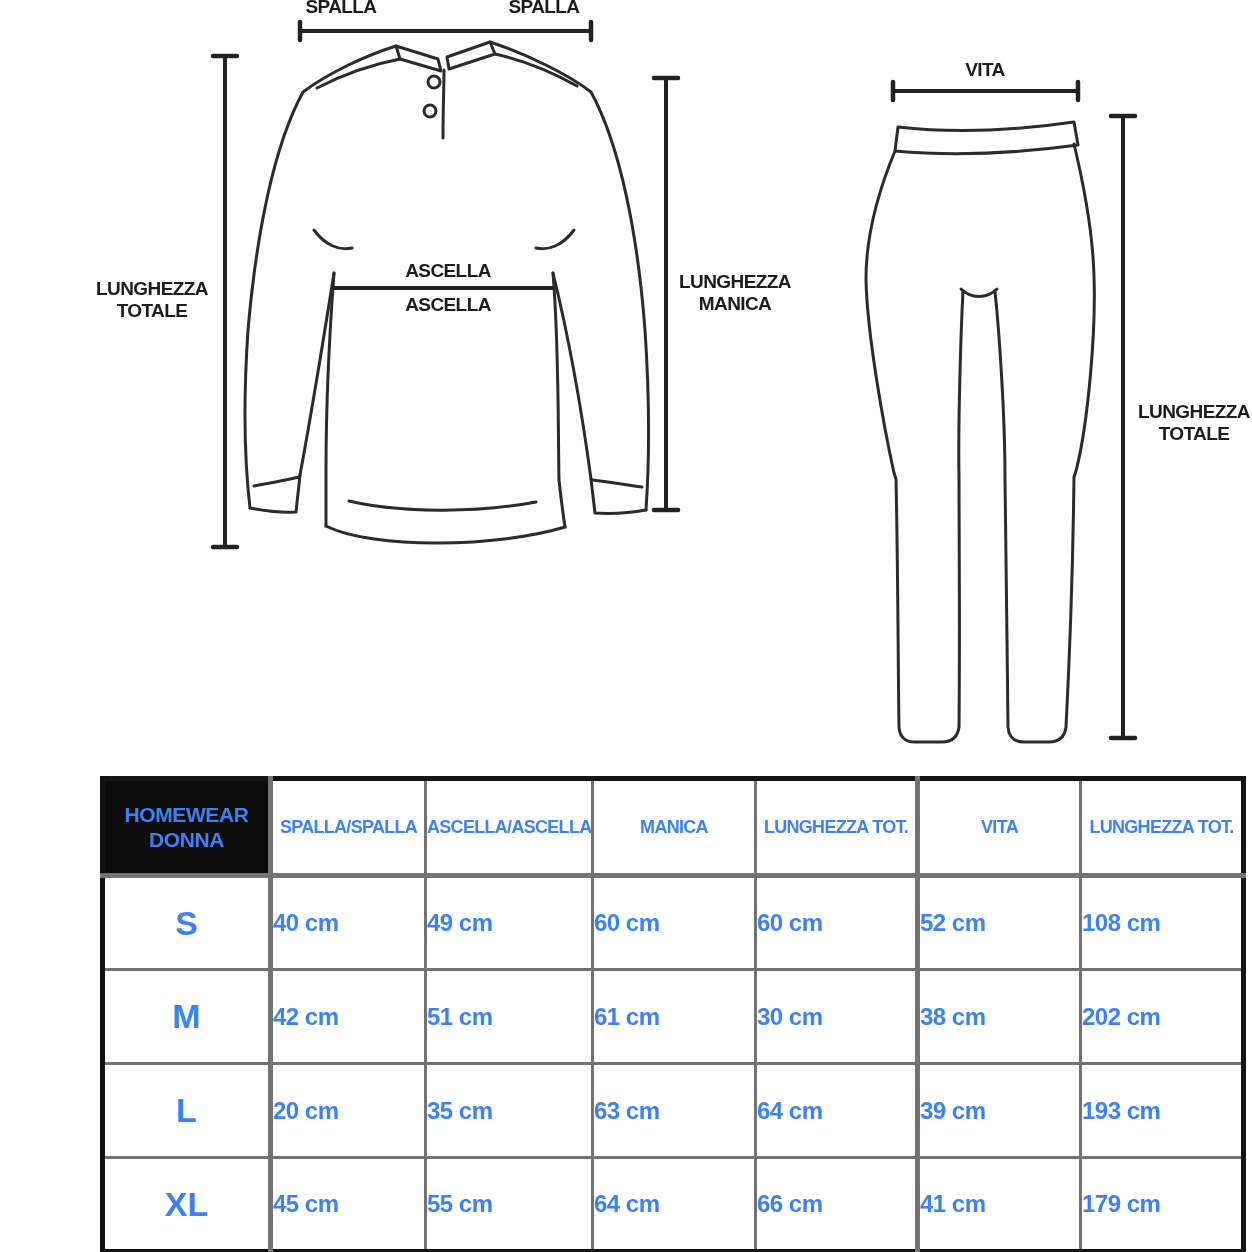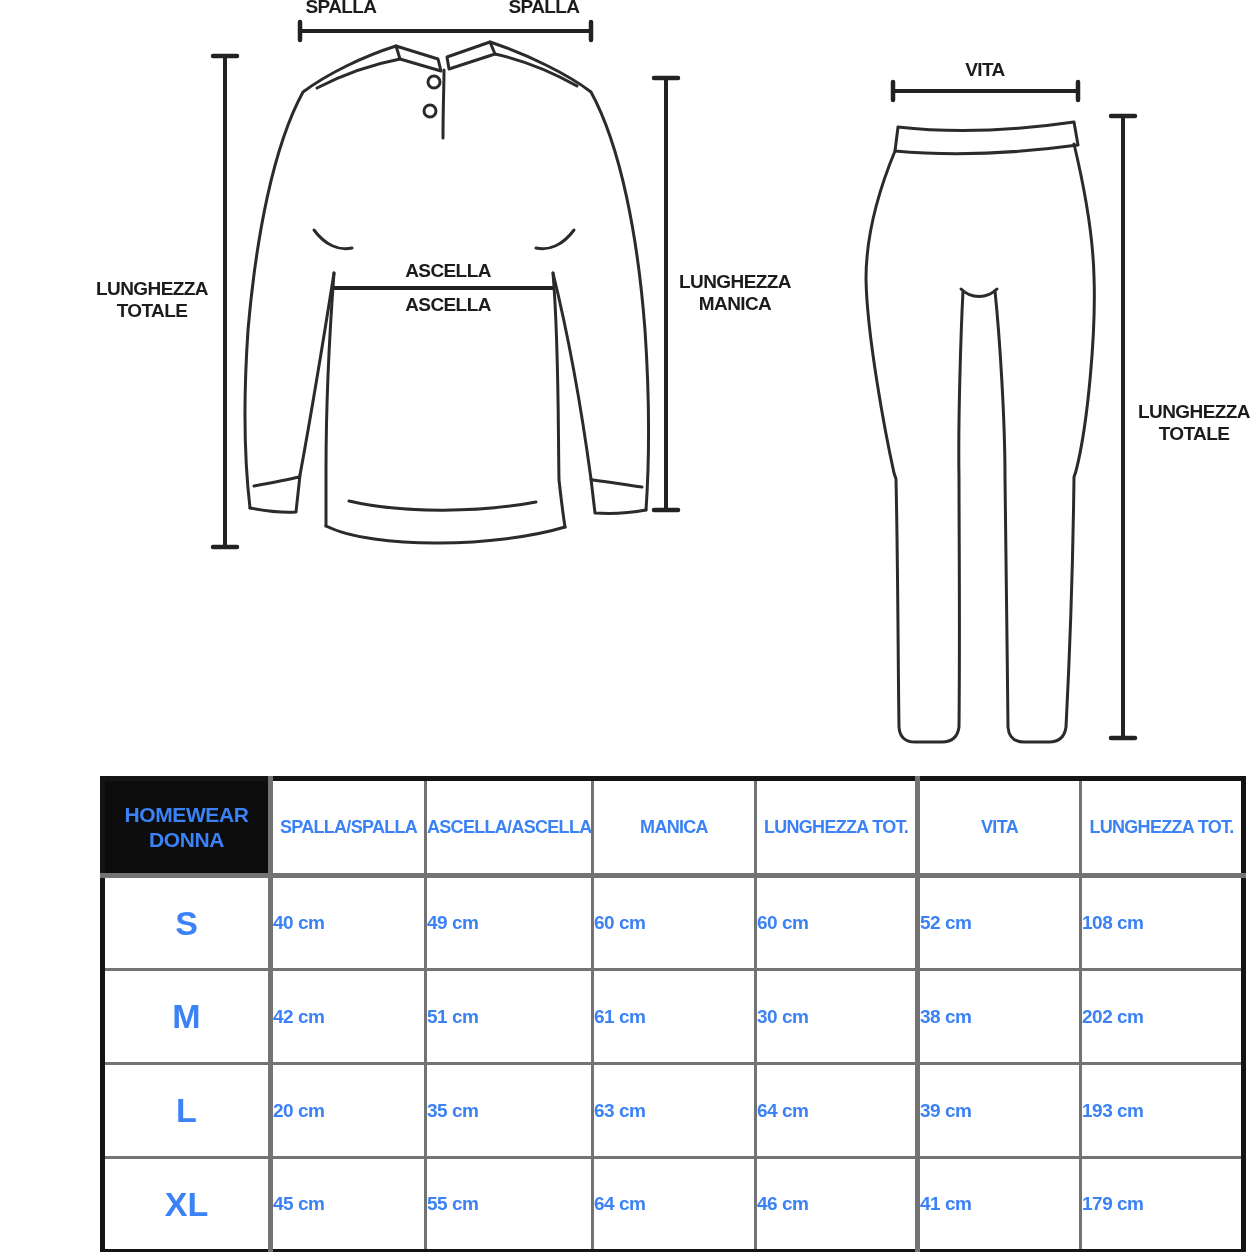--- a/index.html
+++ b/index.html
@@ -73,21 +73,21 @@
     font-size: 18px;
     font-weight: 700;
     letter-spacing: -0.7px;
   }
   th.sizecell {
     font-size: 34px;
     font-weight: 700;
     background: #ffffff;
   }
   td.valcell {
-    font-size: 19px;
+    font-size: 24px;
     font-weight: 700;
     letter-spacing: -0.5px;
   }
   .thickR { border-right-width: 5px !important; }
   table.size-table thead th { border-bottom-width: 5px !important; }
 </style>
 </head>
 <body>
 
 <div class="stage">
@@ -210,19 +210,19 @@
         <td class="valcell">63 cm</td>
         <td class="valcell thickR">64 cm</td>
         <td class="valcell">39 cm</td>
         <td class="valcell">193 cm</td>
       </tr>
       <tr>
         <th class="sizecell thickR">XL</th>
         <td class="valcell">45 cm</td>
         <td class="valcell">55 cm</td>
         <td class="valcell">64 cm</td>
-        <td class="valcell thickR">46 cm</td>
+        <td class="valcell thickR">66 cm</td>
         <td class="valcell">41 cm</td>
         <td class="valcell">179 cm</td>
       </tr>
     </tbody>
   </table>
 </div>
 
 </body></html>

